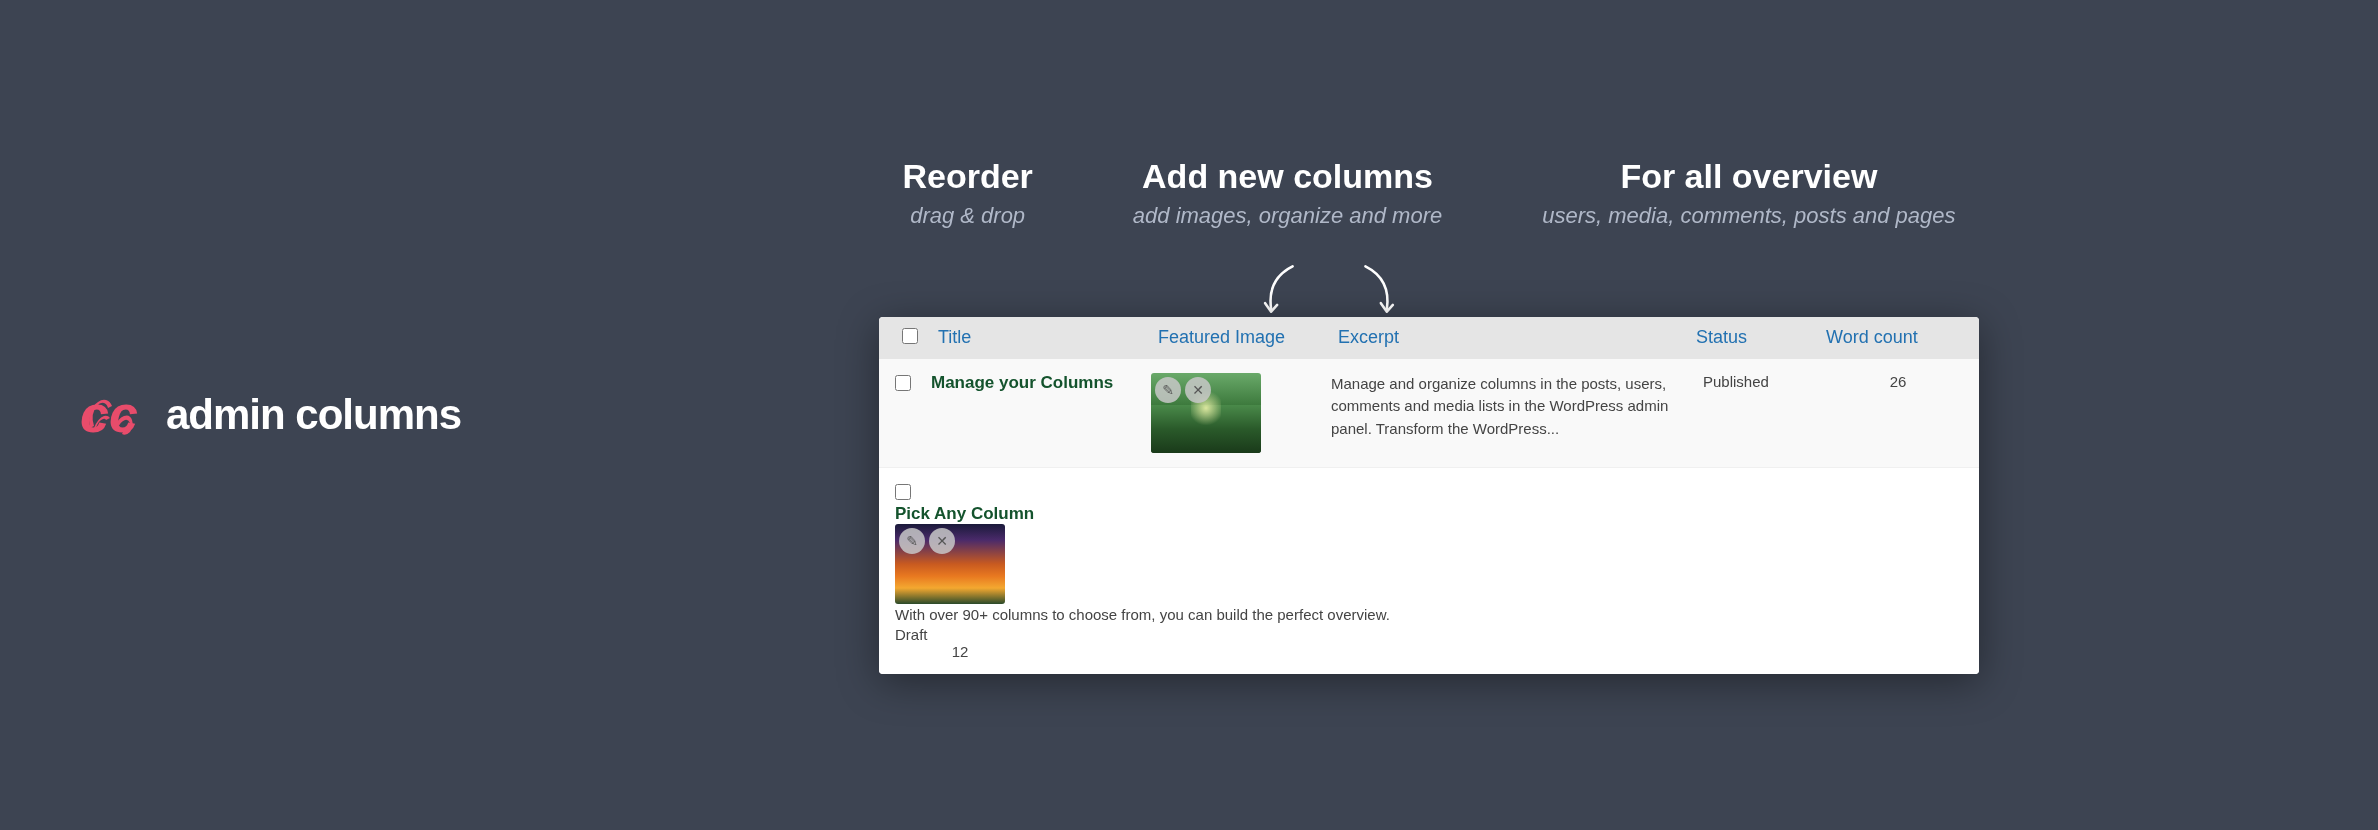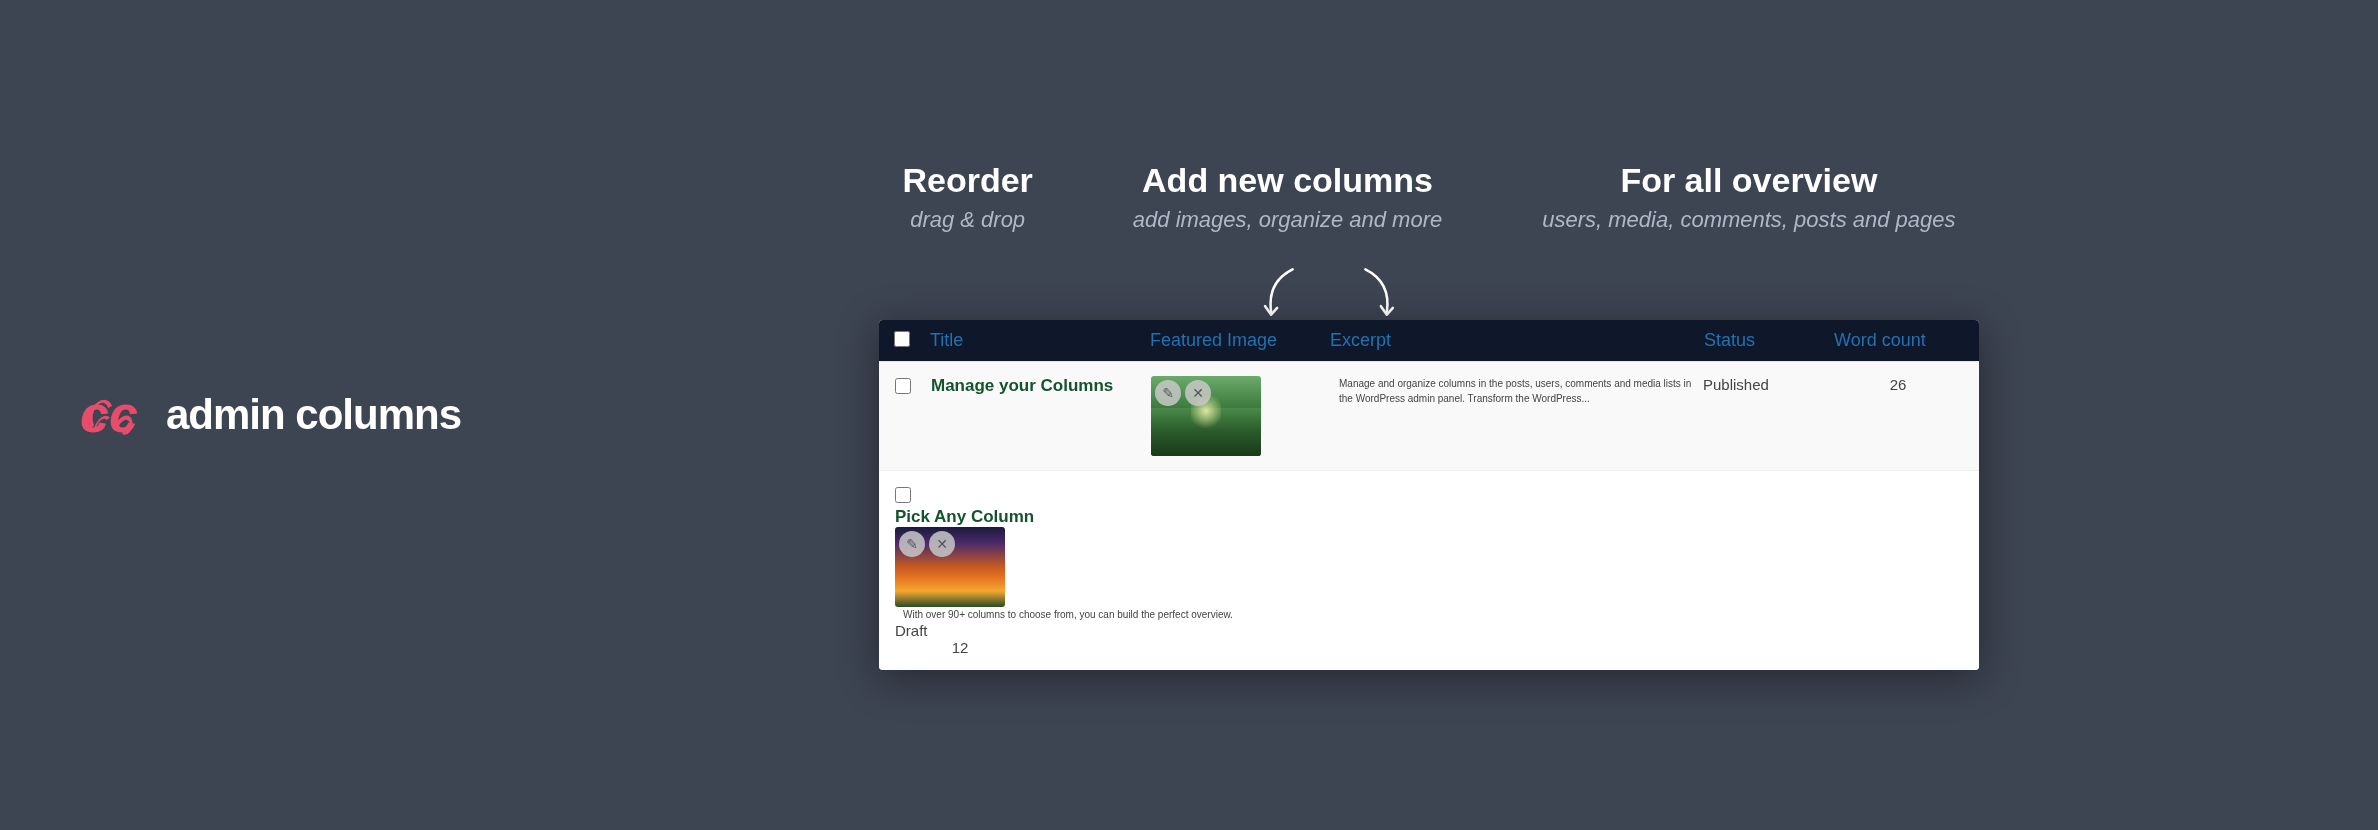--- a/index.html
+++ b/index.html
@@ -97,23 +97,23 @@
     .table-container {
       background: #ffffff;
       border-radius: 4px;
       overflow: hidden;
       box-shadow: 0 8px 40px rgba(0,0,0,0.4);
       width: 1100px;
     }
 
     .table-header {
       display: flex;
-      background: #0f172a;
+      background: #e5e5e5;
       border-bottom: 1px solid #e5e5e5;
-      padding: 10px 15px;
+      padding: 10px 23px;
       align-items: flex-end;
     }
 
     .col-check { width: 36px; flex-shrink: 0; }
     .col-title { width: 220px; flex-shrink: 0; }
     .col-image { width: 180px; flex-shrink: 0; }
     .col-excerpt { flex: 1; }
     .col-status { width: 130px; flex-shrink: 0; }
     .col-wordcount { width: 130px; flex-shrink: 0; }
 
@@ -229,24 +229,23 @@
 
     
     .sunset-bg {
       width: 100%;
       height: 100%;
       background: linear-gradient(180deg, #1a1a3a 0%, #4a2a6a 20%, #c85a20 50%, #e87820 65%, #f4a830 80%, #2a4a2a 100%);
     }
 
     .row-excerpt {
       flex: 1;
-      font-size: 10px;
+      font-size: 15px;
       color: #444;
       line-height: 1.5;
-      margin-left: 8px;
     }
 
     .row-status {
       width: 130px;
       flex-shrink: 0;
       font-size: 15px;
       color: #444;
     }
 
     .row-wordcount {

